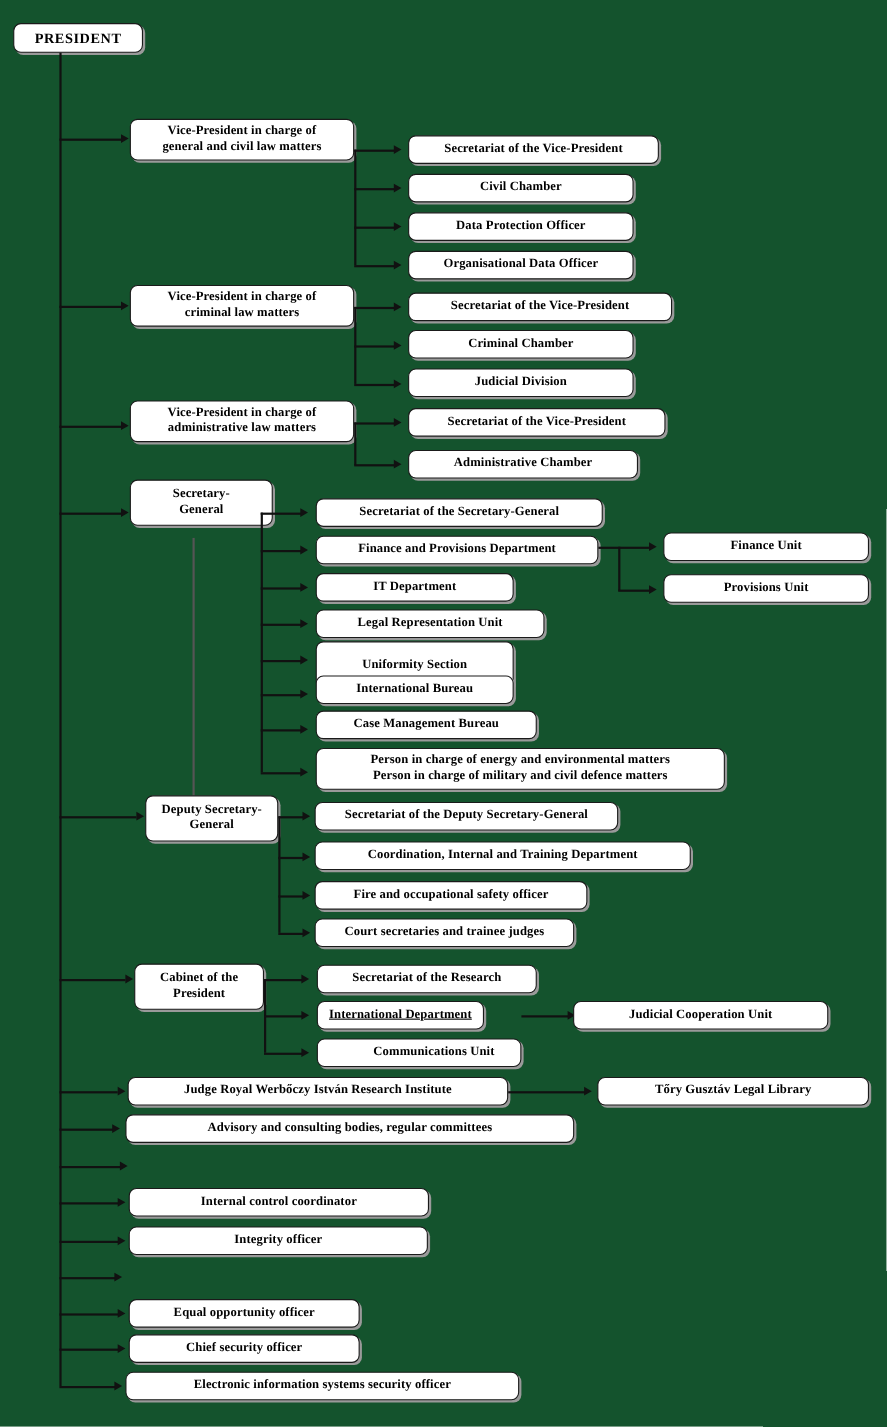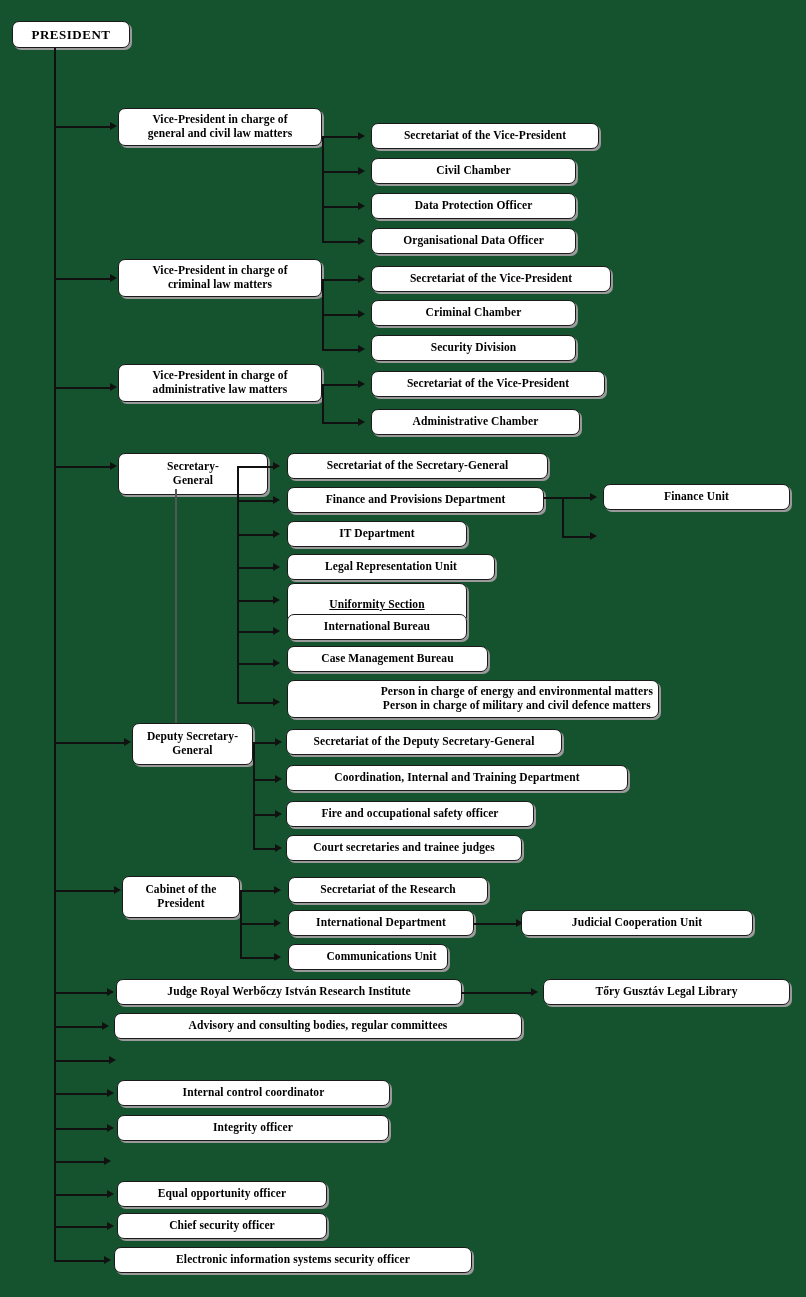--- a/index.html
+++ b/index.html
@@ -121,21 +121,21 @@
 
   <div class="conn h" style="left:322px; top:314px; width:38px;"></div>
   <div class="arrow" style="left:358px; top:310px;"></div>
   <div class="node" style="left:371px; top:300px; width:205px; height:26px;">
     <span class="label">Criminal Chamber</span>
   </div>
 
   <div class="conn h" style="left:322px; top:349px; width:38px;"></div>
   <div class="arrow" style="left:358px; top:345px;"></div>
   <div class="node" style="left:371px; top:335px; width:205px; height:26px;">
-    <span class="label">Security Division</span>
+    <span class="label">Judicial Division</span>
   </div>
 
   <div class="conn h" style="left:54px; top:387px; width:56px;"></div>
   <div class="arrow" style="left:110px; top:383px;"></div>
   <div class="node" style="left:118px; top:364px; width:204px; height:38px;">
     <span class="label">Vice-President in charge of
 administrative law matters</span>
   </div>
   <div class="conn v" style="left:322px; top:384px; height:39px;"></div>
 
@@ -146,21 +146,21 @@
   </div>
 
   <div class="conn h" style="left:322px; top:422px; width:38px;"></div>
   <div class="arrow" style="left:358px; top:418px;"></div>
   <div class="node" style="left:371px; top:409px; width:209px; height:26px;">
     <span class="label">Administrative Chamber</span>
   </div>
 
   <div class="conn h" style="left:54px; top:466px; width:56px;"></div>
   <div class="arrow" style="left:110px; top:462px;"></div>
-  <div class="node" style="left:118px; top:453px; width:150px; height:42px;justify-content:center;">
+  <div class="node" style="left:118px; top:436px; width:130px; height:42px;justify-content:center;">
     <span class="label">Secretary-
 General</span>
   </div>
 
   <div class="conn v" style="left:175px; top:489px; height:240px; background:#555;"></div>
 
   <div class="conn v" style="left:237px; top:466px; height:236px;"></div>
 
   <div class="conn h" style="left:237px; top:466px; width:38px;"></div>
   <div class="arrow" style="left:273px; top:462px;"></div>
@@ -175,54 +175,57 @@
   </div>
 
   <div class="conn v" style="left:562px; top:497px; height:40px;"></div>
   <div class="conn h" style="left:544px; top:497px; width:48px;"></div>
   <div class="arrow" style="left:590px; top:493px;"></div>
   <div class="node" style="left:603px; top:484px; width:187px; height:26px;">
     <span class="label">Finance Unit</span>
   </div>
   <div class="conn h" style="left:562px; top:536px; width:30px;"></div>
   <div class="arrow" style="left:590px; top:532px;"></div>
+  <div class="node" style="left:603px; top:522px; width:187px; height:26px;">
+    <span class="label">Provisions Unit</span>
+  </div>
 
   <div class="conn h" style="left:237px; top:534px; width:38px;"></div>
   <div class="arrow" style="left:273px; top:530px;"></div>
   <div class="node" style="left:287px; top:521px; width:180px; height:26px;">
     <span class="label">IT Department</span>
   </div>
 
   <div class="conn h" style="left:237px; top:567px; width:38px;"></div>
   <div class="arrow" style="left:273px; top:563px;"></div>
   <div class="node" style="left:287px; top:554px; width:208px; height:26px;">
     <span class="label">Legal Representation Unit</span>
   </div>
 
   <div class="conn h" style="left:237px; top:600px; width:38px;"></div>
   <div class="arrow" style="left:273px; top:596px;"></div>
-  <div class="node" style="left:287px; top:583px; width:180px; height:44px;text-decoration:underline;">
+  <div class="node" style="left:287px; top:583px; width:180px; height:44px;">
     <span class="label">Uniformity Section</span>
   </div>
 
   <div class="conn h" style="left:237px; top:631px; width:38px;"></div>
   <div class="arrow" style="left:273px; top:627px;"></div>
   <div class="node" style="left:287px; top:614px; width:180px; height:26px;">
     <span class="label">International Bureau</span>
   </div>
 
   <div class="conn h" style="left:237px; top:663px; width:38px;"></div>
   <div class="arrow" style="left:273px; top:659px;"></div>
   <div class="node" style="left:287px; top:646px; width:201px; height:26px;">
     <span class="label">Case Management Bureau</span>
   </div>
 
   <div class="conn h" style="left:237px; top:702px; width:38px;"></div>
   <div class="arrow" style="left:273px; top:698px;"></div>
-  <div class="node" style="left:287px; top:680px; width:372px; height:38px;justify-content:flex-end;">
+  <div class="node" style="left:287px; top:680px; width:372px; height:38px;">
     <span class="label">Person in charge of energy and environmental matters
 Person in charge of military and civil defence matters</span>
   </div>
 
   <div class="conn h" style="left:54px; top:742px; width:70px;"></div>
   <div class="arrow" style="left:124px; top:738px;"></div>
   <div class="node" style="left:132px; top:723px; width:121px; height:42px;">
     <span class="label">Deputy Secretary-
 General</span>
   </div>
@@ -261,32 +264,32 @@
   <div class="conn v" style="left:240px; top:890px; height:67px;"></div>
 
   <div class="conn h" style="left:240px; top:890px; width:36px;"></div>
   <div class="arrow" style="left:274px; top:886px;"></div>
   <div class="node" style="left:288px; top:877px; width:200px; height:26px;">
     <span class="label">Secretariat of the Research</span>
   </div>
 
   <div class="conn h" style="left:240px; top:923px; width:36px;"></div>
   <div class="arrow" style="left:274px; top:919px;"></div>
-  <div class="node" style="left:288px; top:910px; width:186px; height:26px;">
+  <div class="node" style="left:288px; top:910px; width:152px; height:26px;text-decoration:underline;">
     <span class="label">International Department</span>
   </div>
   <div class="conn h" style="left:474px; top:923px; width:44px;"></div>
   <div class="arrow" style="left:516px; top:919px;"></div>
   <div class="node" style="left:521px; top:910px; width:232px; height:26px;">
     <span class="label">Judicial Cooperation Unit</span>
   </div>
 
   <div class="conn h" style="left:240px; top:957px; width:36px;"></div>
   <div class="arrow" style="left:274px; top:953px;"></div>
-  <div class="node" style="left:288px; top:944px; width:160px; height:26px;padding-left:32px;">
+  <div class="node" style="left:288px; top:944px; width:186px; height:26px;padding-left:32px;">
     <span class="label">Communications Unit</span>
   </div>
 
   <div class="conn h" style="left:54px; top:992px; width:53px;"></div>
   <div class="arrow" style="left:107px; top:988px;"></div>
   <div class="node" style="left:116px; top:979px; width:346px; height:26px;">
     <span class="label">Judge Royal Werbőczy István Research Institute</span>
   </div>
   <div class="conn h" style="left:462px; top:992px; width:71px;"></div>
   <div class="arrow" style="left:531px; top:988px;"></div>

